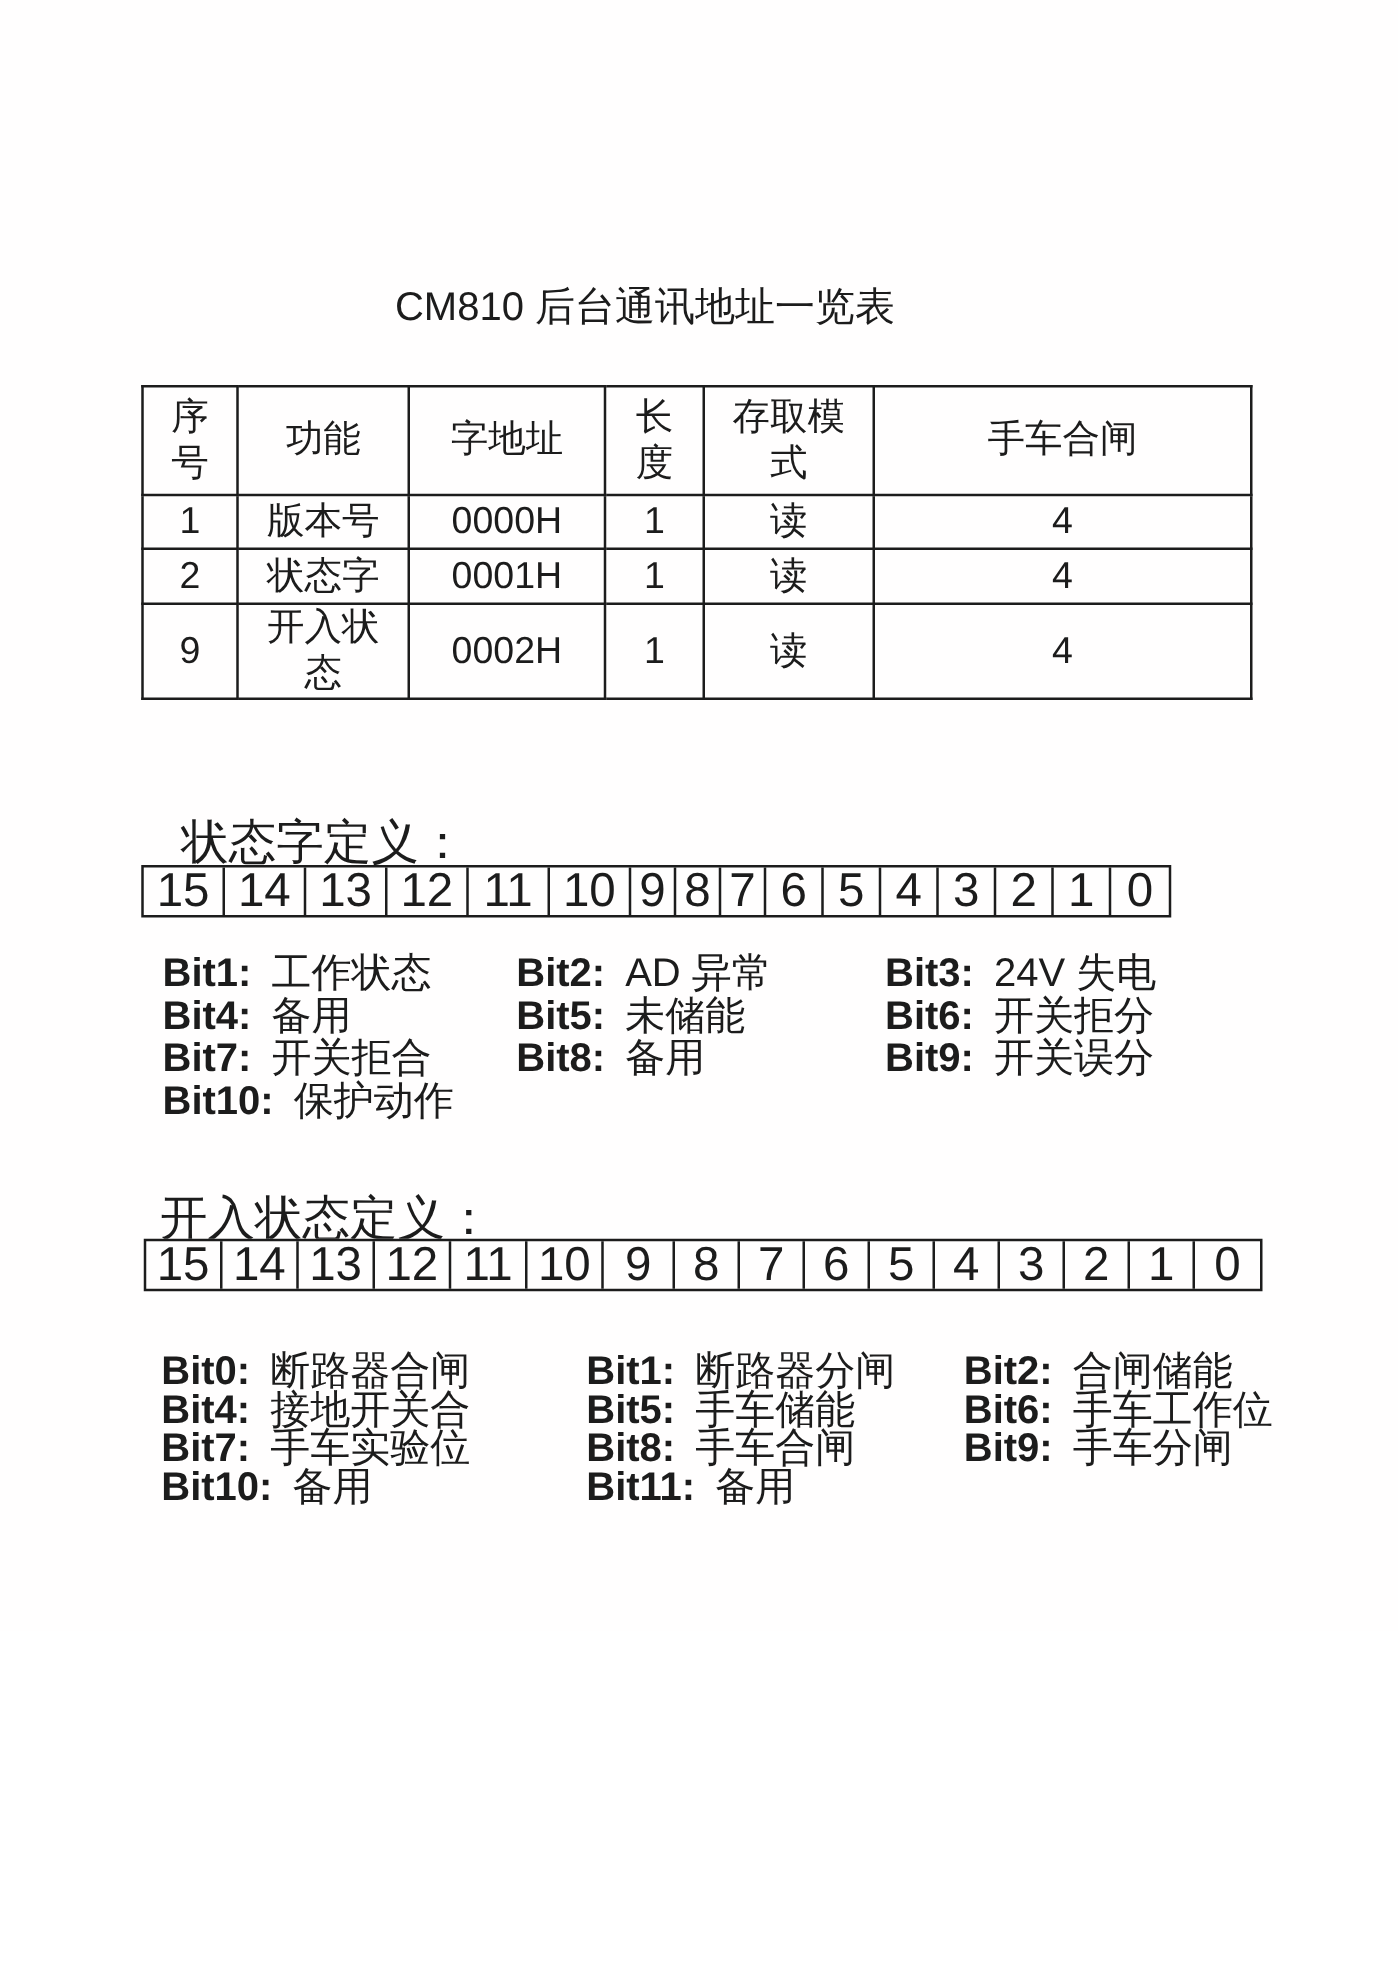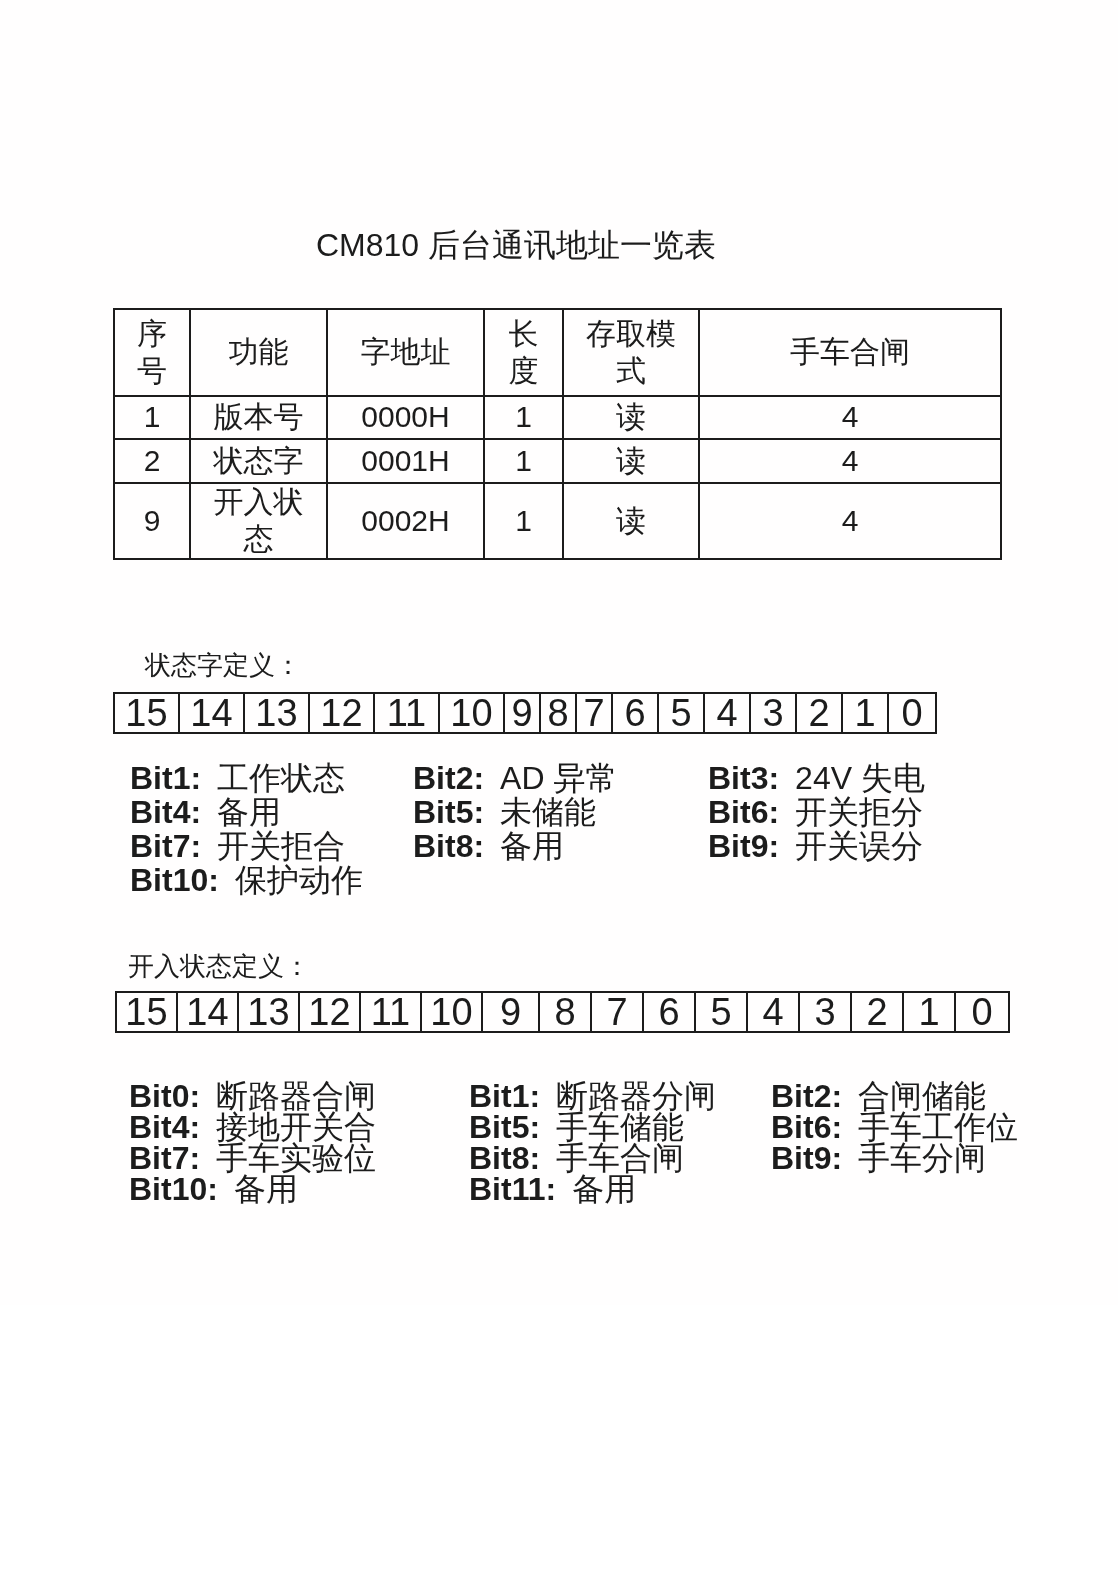--- a/index.html
+++ b/index.html
@@ -23,21 +23,21 @@
     border:2px solid #1c1c1c;text-align:center;vertical-align:middle;
     font-size:30px;font-weight:400;line-height:1.22;white-space:pre-line;
     padding:0;font-family:"Liberation Sans", serif;
   }
   .col0{width:76px}.col1{width:137px}.col2{width:157px}
   .col3{width:79px}.col4{width:136px}.col5{width:302px}
   .hdr-row{height:87px}
   .row-1{height:43px}.row-2{height:44px}.row-3{height:76px}
   
   .sec-label{
-    position:absolute;font-size:26px;font-family:Liberation Serif, serif;
+    position:absolute;font-size:38px;font-family:Liberation Serif, serif;
   }
   .sec-label-1{left:145px;top:648px;}
   .sec-label-2{left:128px;top:949px;}
   
   .bits{
     position:absolute;display:flex;border:2px solid #1c1c1c;background:#fffefe;
   }
   .bits .cell{
     box-sizing:border-box;border-right:2px solid #1c1c1c;
     display:flex;align-items:center;justify-content:center;

